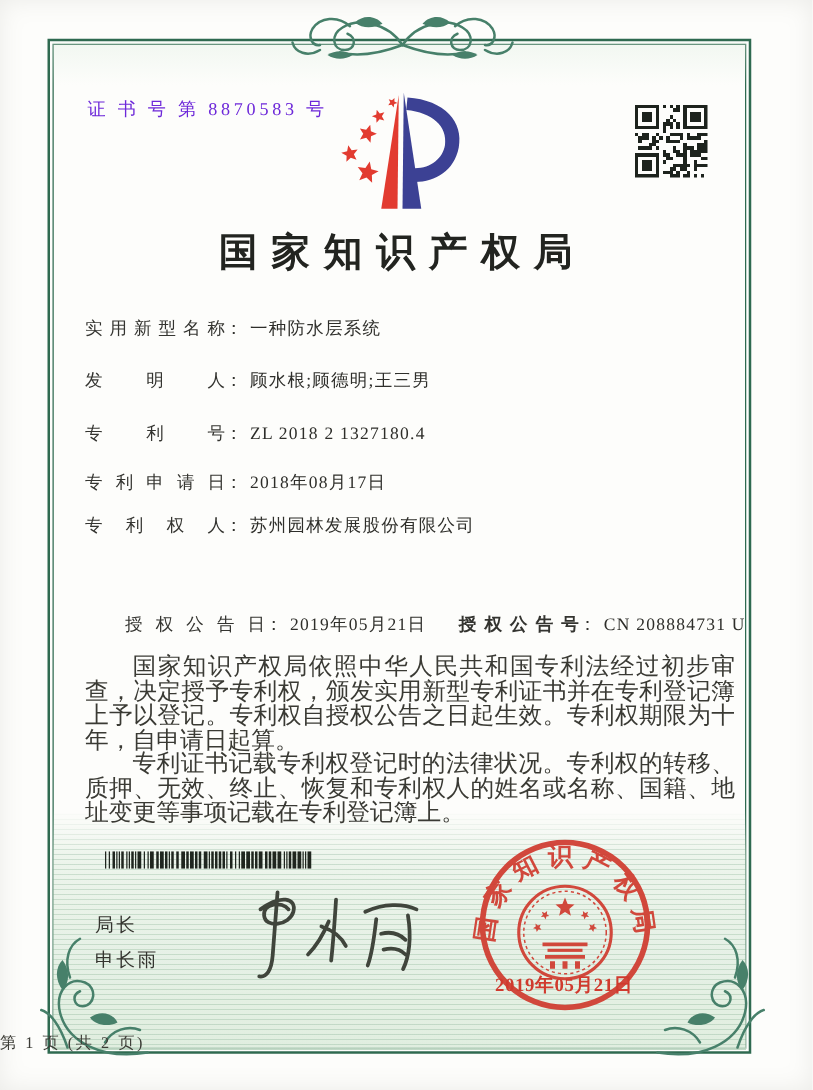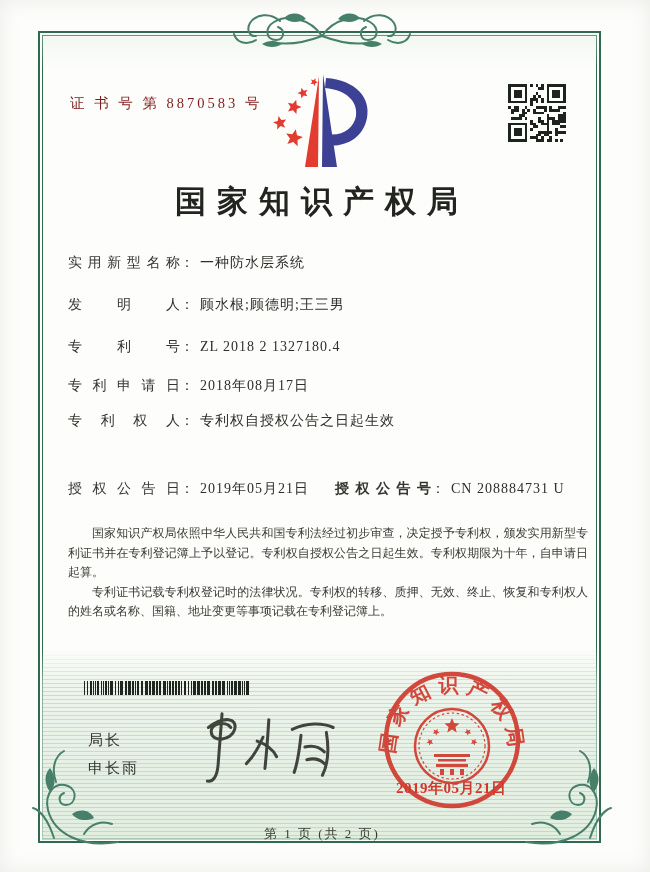--- a/index.html
+++ b/index.html
@@ -45,22 +45,22 @@
   }
   .top-tint{
     position:absolute;left:42px;top:34px;width:555px;height:34px;
     background:linear-gradient(180deg, rgba(220,236,222,.35), rgba(220,236,222,0));
   }
   .orn{position:absolute;}
   .orn path{stroke:var(--ornament-green,#47806a);fill:none;stroke-width:2;stroke-linecap:round;}
   .orn .leaf{fill:var(--ornament-green,#47806a);stroke:none;}
   
   .cert-no{
-    position:absolute;left:70px;top:94px;
-    font-size:14.5px;letter-spacing:3px;color:#7f1d1d;text-align:right;
+    position:absolute;left:70px;top:78px;
+    font-size:14.5px;letter-spacing:3px;color:#6d28d9;text-align:right;
   }
   .logo{position:absolute;left:258px;top:70px;width:118px;height:108px;}
   .qr{position:absolute;left:508px;top:84px;width:58px;height:58px;}
   .title{
     position:absolute;left:0;top:181px;width:644px;text-align:center;
     font-size:31px;font-weight:bold;letter-spacing:11px;color:#222420;
   }
   
   .field{position:absolute;left:68px;font-size:14px;white-space:nowrap;}
   .f-label{
@@ -68,45 +68,45 @@
     text-align:justify;text-align-last:justify;
     color:#343430;
   }
   .f-colon{display:inline-block;margin-right:6px;}
   .f-value{letter-spacing:1px;color:#2e2e2a;}
   .grant2{position:absolute;left:267px;top:0;white-space:nowrap;}
   .grant2 .f-label{width:96px;font-weight:bold;}
   
   .legal{
     position:absolute;left:68px;top:524px;width:520px;
-    font-size:12px;line-height:19.5px;text-align:justify;color:#3a3a34;
+    font-size:19px;line-height:19.5px;text-align:justify;color:#3a3a34;
   }
   .legal p{margin:0;text-indent:2em;}
   
   .barcode{
     position:absolute;left:84px;top:681px;width:168px;height:14px;
     overflow:hidden;white-space:nowrap;font-size:0;
   }
   .barcode i{display:inline-block;height:14px;background:var(--barcode-ink,#20261f);}
   
-  .director{position:absolute;left:88px;top:731px;font-size:15px;letter-spacing:2px;color:#34342f;}
+  .director{position:absolute;left:76px;top:731px;font-size:15px;letter-spacing:2px;color:#34342f;}
   .director div{margin-bottom:9px;}
   .signature{position:absolute;left:178px;top:708px;width:168px;height:78px;}
   .signature path{stroke:#40453c;stroke-width:3.1;fill:none;stroke-linecap:round;stroke-linejoin:round;}
   .seal{position:absolute;left:372px;top:662px;width:160px;height:160px;opacity:.92;}
   .seal *{fill:var(--seal-red,#d03a2e);}
   .seal .ln{fill:none;stroke:var(--seal-red,#d03a2e);}
   .seal text{font-weight:bold;}
   .seal-date{
     position:absolute;left:396px;top:779px;width:130px;
     font-size:15px;font-weight:bold;color:var(--seal-red,#d03a2e);
     letter-spacing:.5px;white-space:nowrap;
   }
   .footer{
-    position:absolute;left:0;top:825px;width:644px;text-align:center;
+    position:absolute;left:0;top:825px;width:644px;
     font-size:13px;letter-spacing:2px;color:#3c3c36;
   }
 </style>
 </head>
 <body>
 
 <div class="page">
 
   <div class="frame">
     <div class="frame-inner"></div>
@@ -393,24 +393,24 @@
   <div class="field" style="top:296px;">
     <span class="f-label">发明人</span><span class="f-colon">：</span><span class="f-value">顾水根;顾德明;王三男</span>
   </div>
   <div class="field" style="top:338px;">
     <span class="f-label">专利号</span><span class="f-colon">：</span><span class="f-value">ZL 2018 2 1327180.4</span>
   </div>
   <div class="field" style="top:377px;">
     <span class="f-label">专利申请日</span><span class="f-colon">：</span><span class="f-value">2018年08月17日</span>
   </div>
   <div class="field" style="top:412px;">
-    <span class="f-label">专利权人</span><span class="f-colon">：</span><span class="f-value">专利权自授权公告之日起生效</span>
-  </div>
-
-  <div class="field" style="top:480px;">
+    <span class="f-label">专利权人</span><span class="f-colon">：</span><span class="f-value">苏州园林发展股份有限公司</span>
+  </div>
+
+  <div class="field" style="top:491px;margin-left:32px;">
     <span class="f-label">授权公告日</span><span class="f-colon">：</span><span class="f-value">2019年05月21日</span>
     <span class="grant2">
       <span class="f-label">授权公告号</span><span class="f-colon">：</span><span class="f-value">CN 208884731 U</span>
     </span>
   </div>
 
   <div class="legal">
     <p>国家知识产权局依照中华人民共和国专利法经过初步审查，决定授予专利权，颁发实用新型专利证书并在专利登记簿上予以登记。专利权自授权公告之日起生效。专利权期限为十年，自申请日起算。</p>
     <p>专利证书记载专利权登记时的法律状况。专利权的转移、质押、无效、终止、恢复和专利权人的姓名或名称、国籍、地址变更等事项记载在专利登记簿上。</p>
   </div>

